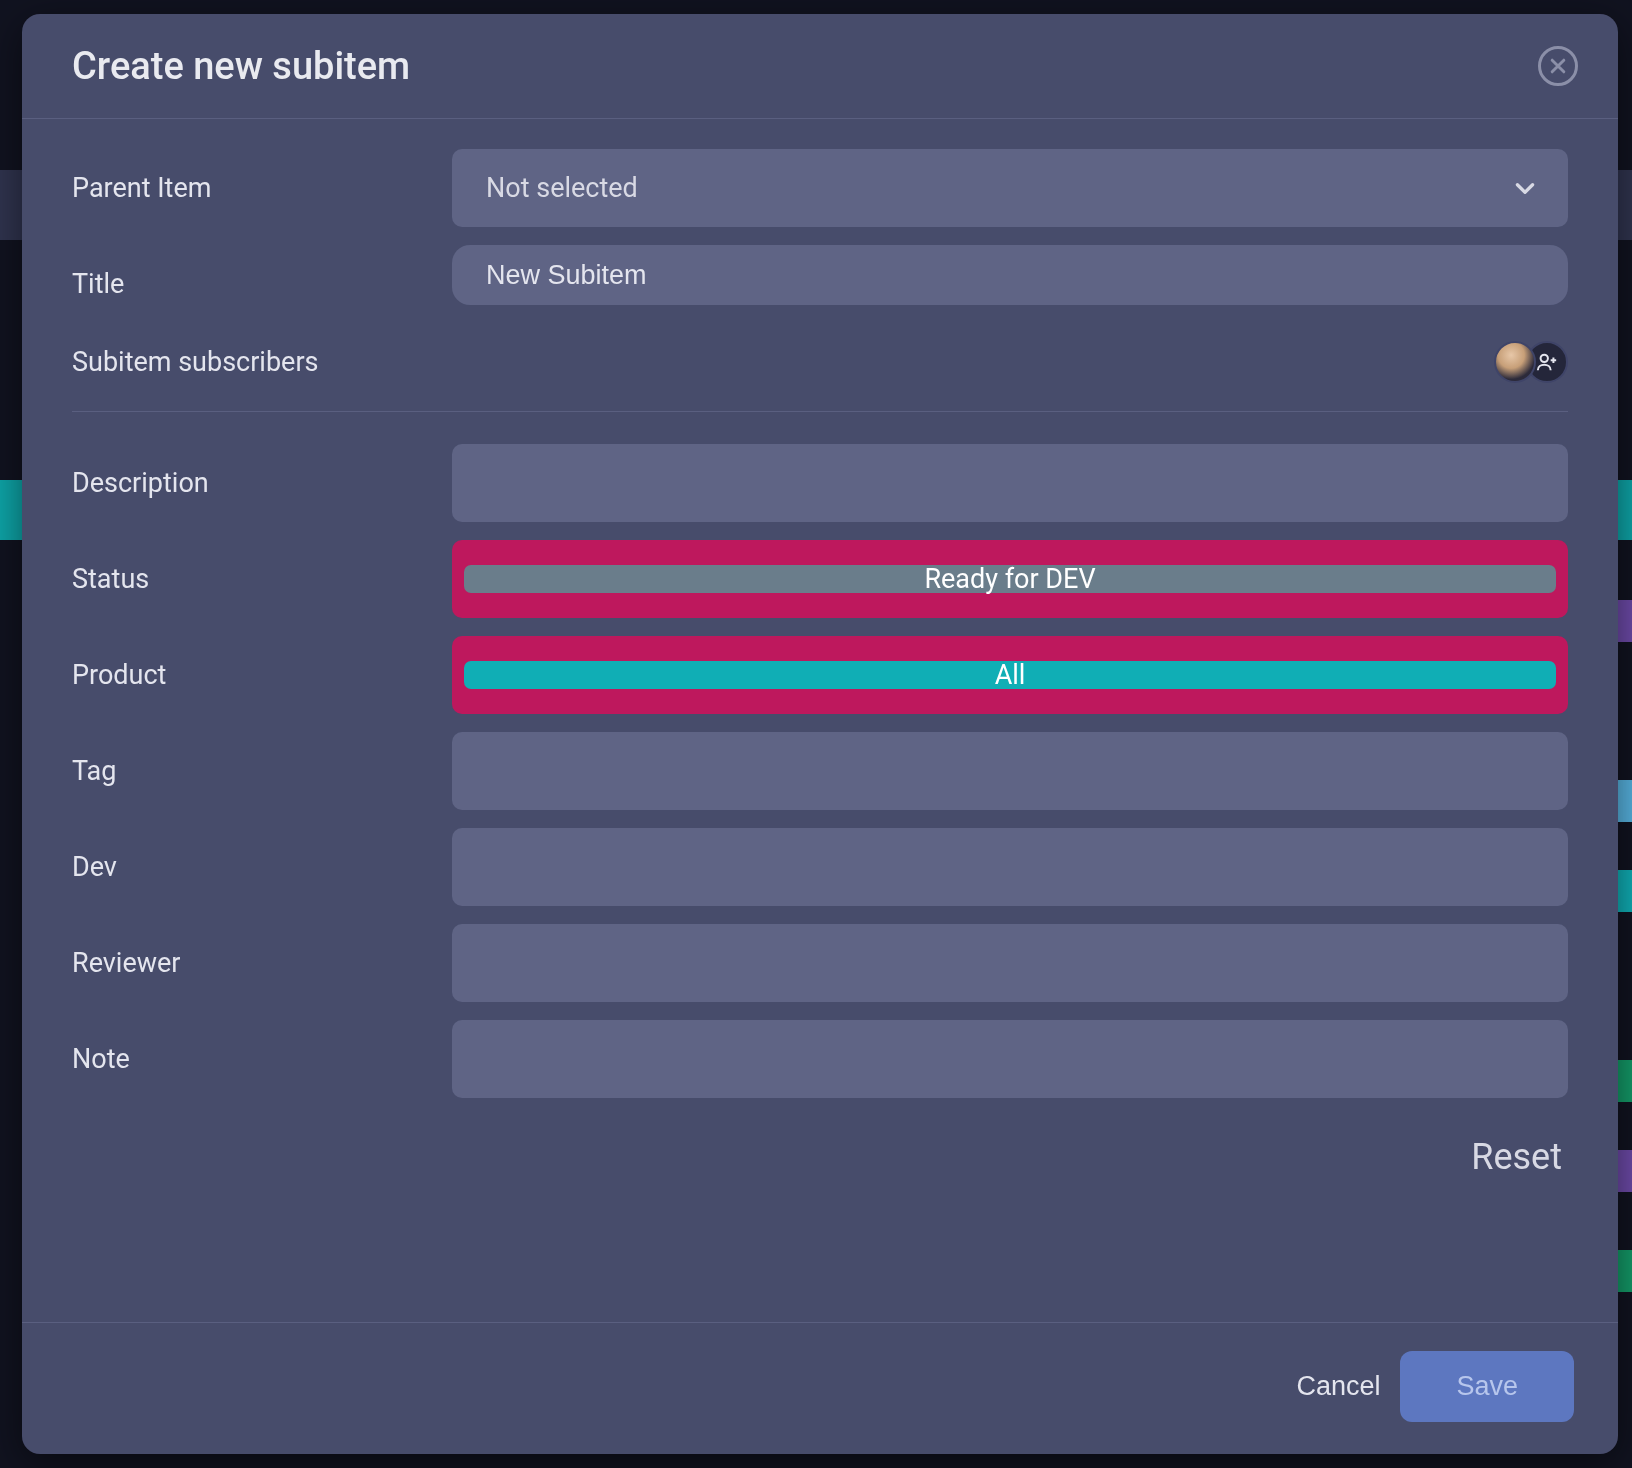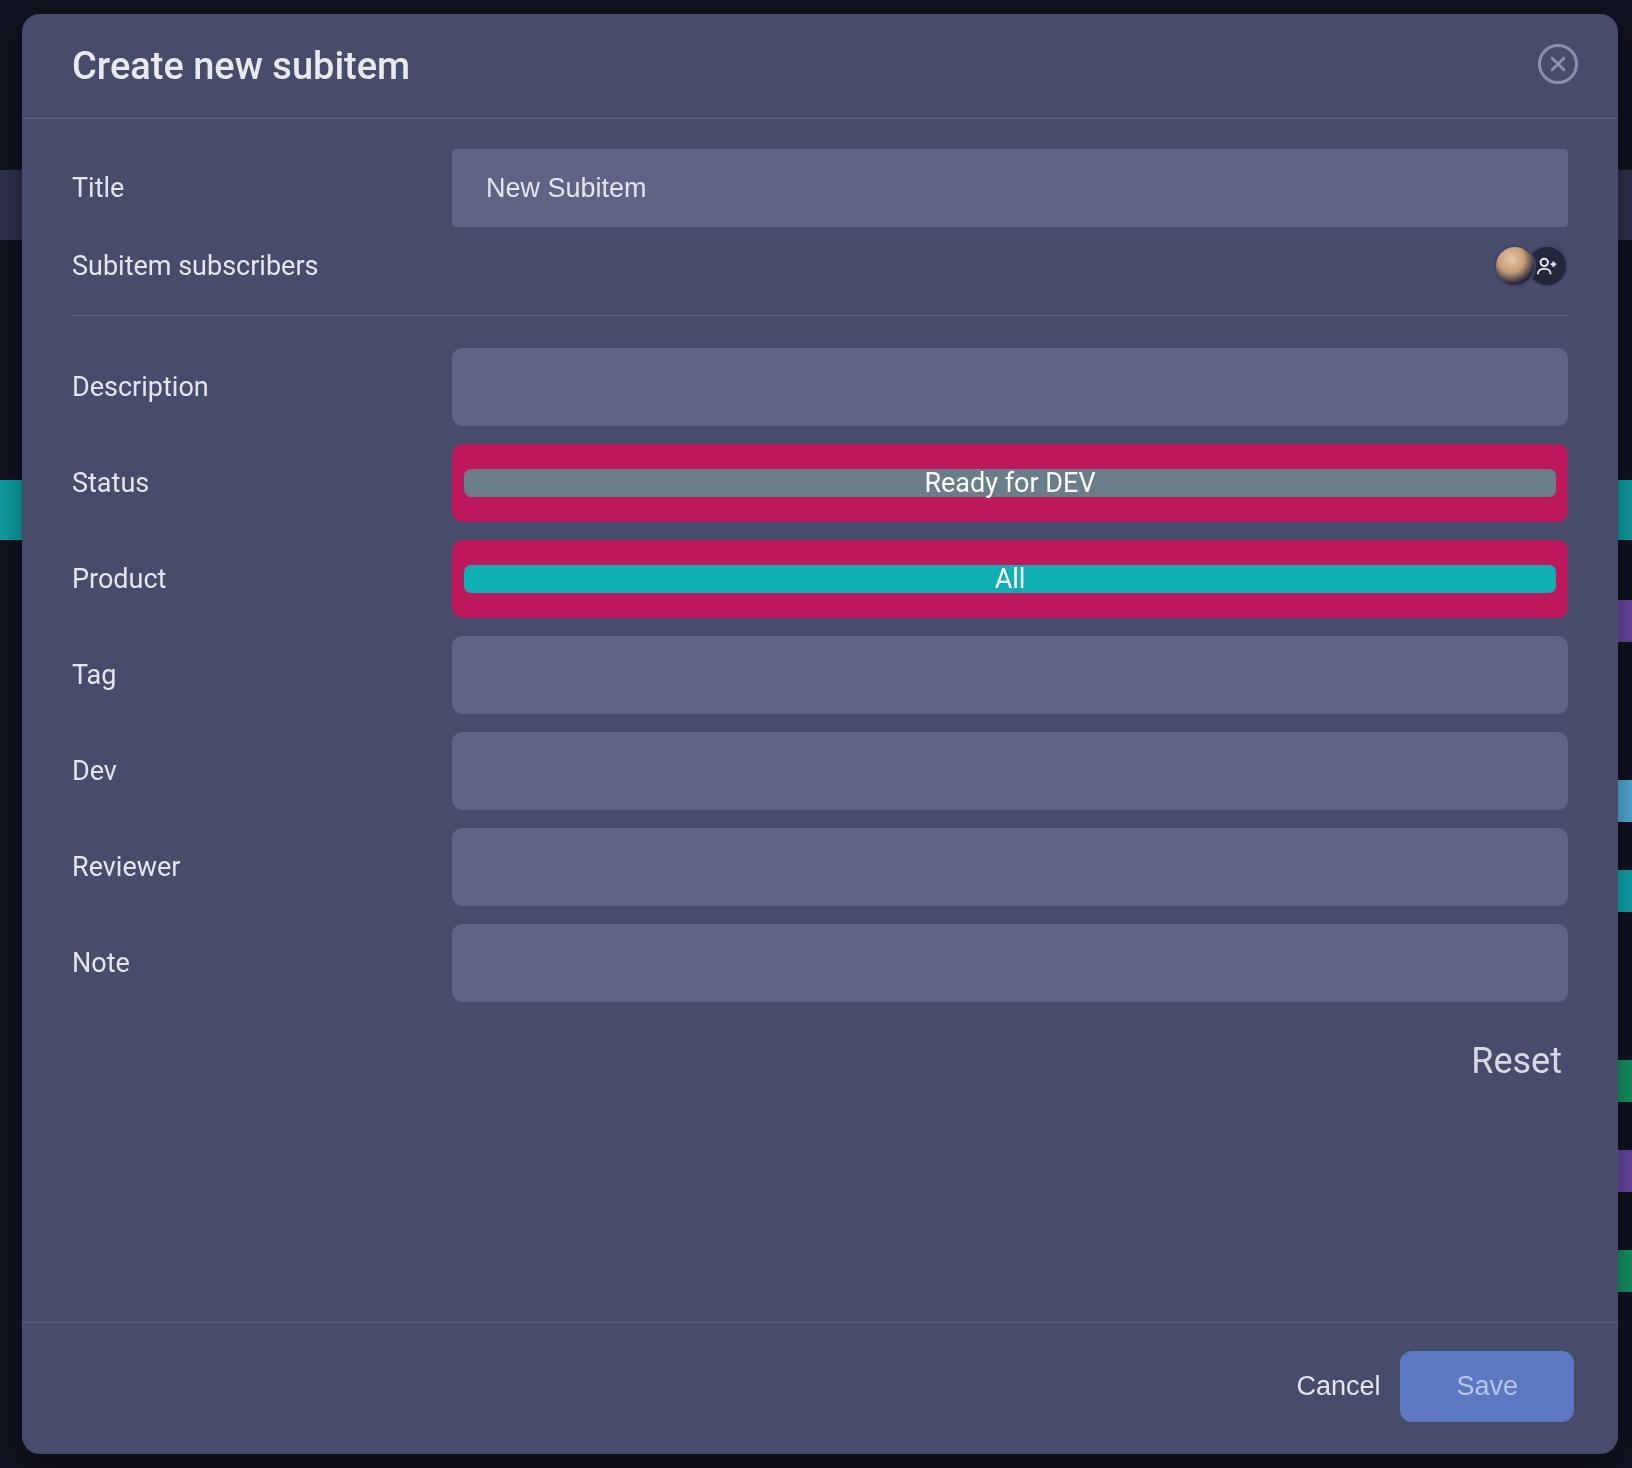--- a/index.html
+++ b/index.html
@@ -35,21 +35,21 @@
     right: 14px;
     bottom: 14px;
     background: #474c6b;
     border-radius: 18px;
     box-shadow: 0 10px 40px rgba(0,0,0,.5);
     display: flex;
     flex-direction: column;
   }
   .modal-header {
     display: flex;
-    align-items: flex-start;
+    align-items: center;
     justify-content: space-between;
     padding: 30px 40px 30px 50px;
     border-bottom: 1px solid #5a5f80;
   }
   .modal-title {
     font-size: 38px;
     font-weight: 500;
     color: #e9eaf0;
   }
   .close-btn {
@@ -100,22 +100,22 @@
     color: #d8d9e4;
   }
   .chevron {
     width: 26px; height: 26px;
   }
   .chevron path {
     stroke: #d8d9e4; stroke-width: 3; fill: none; stroke-linecap: round; stroke-linejoin: round;
   }
   .text-input {
     background: #5f6485;
-    border-radius: 4px;
-    height: 78px;
+    border-radius: 18px;
+    height: 60px;
     border: none;
     outline: none;
     padding: 0 34px;
     font-size: 27px;
     color: #e4e5ee;
     width: 100%;
   }
   .empty-control {
     background: #5f6485;
     border-radius: 10px;
@@ -240,20 +240,29 @@
     <div class="modal-title">Create new subitem</div>
     <div class="close-btn">
       <svg viewBox="0 0 24 24">
         <path d="M5 5 L19 19 M19 5 L5 19"></path>
       </svg>
     </div>
   </div>
 
   <div class="modal-body">
 
+    <div class="form-row with-control">
+      <div class="form-label">Parent Item</div>
+      <div class="form-control select-control">
+        <span class="value">Not selected</span>
+        <svg class="chevron" viewBox="0 0 24 24">
+          <path d="M5 9 L12 16 L19 9"></path>
+        </svg>
+      </div>
+    </div>
 
     <div class="form-row with-control">
       <div class="form-label">Title</div>
       <div class="form-control">
         <input class="text-input" type="text" value="New Subitem" style="">
       </div>
     </div>
 
     <div class="subscribers-row">
       <div class="form-label">Subitem subscribers</div>

